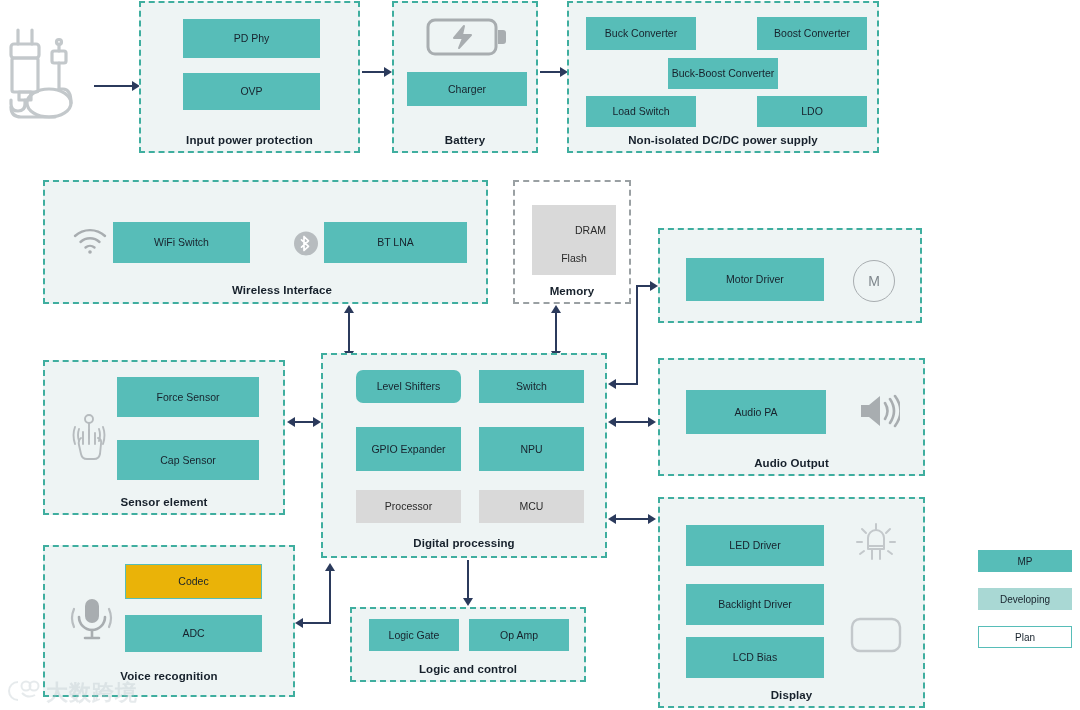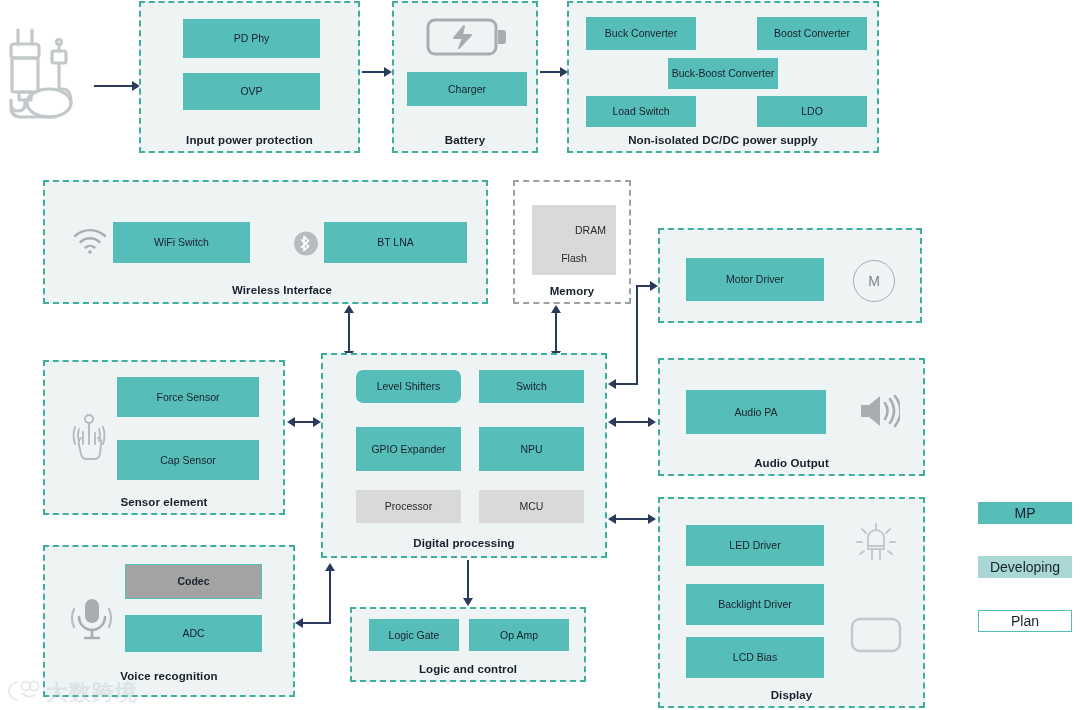--- a/index.html
+++ b/index.html
@@ -10,43 +10,43 @@
   .group{position:absolute;box-sizing:border-box;border:2px dashed #3fae9f;background:#eef4f4;}
   .group.gray{border-color:#9aa0a3;background:#ffffff;}
   .group-title{position:absolute;left:0;right:0;bottom:5px;text-align:center;
                font-size:11.5px;font-weight:bold;color:#16202b;letter-spacing:.1px;}
 
   
   .blk{position:absolute;box-sizing:border-box;display:flex;align-items:center;justify-content:center;
        font-size:10.5px;color:#17222c;text-align:center;line-height:1.15;}
   .blk.mp{background:#57bdb8;}
   .blk.dev{background:#d9d9d9;color:#2a2a2a;}
-  .blk.plan{background:#a3a3a3;border:1.4px solid #57bdb8;font-weight:bold;}
+  .blk.plan{background:#eab308;border:1.4px solid #57bdb8;}
 
   
   .ln{position:absolute;background:#2b3a5c;}
   .lnh{height:1.6px;}
   .lnv{width:1.6px;}
   .arw{position:absolute;width:0;height:0;}
   .arw.r{border-top:5px solid transparent;border-bottom:5px solid transparent;border-left:8px solid #2b3a5c;}
   .arw.l{border-top:5px solid transparent;border-bottom:5px solid transparent;border-right:8px solid #2b3a5c;}
   .arw.u{border-left:5px solid transparent;border-right:5px solid transparent;border-bottom:8px solid #2b3a5c;}
   .arw.d{border-left:5px solid transparent;border-right:5px solid transparent;border-top:8px solid #2b3a5c;}
 
   
   .ico{position:absolute;display:block;color:#a8adb0;}
   .ico svg{display:block;}
 
   .circle-m{position:absolute;width:40px;height:40px;border-radius:50%;border:1.5px solid #a8adb0;
             display:flex;align-items:center;justify-content:center;font-size:14px;color:#7e868c;}
 
   
   #legend{position:absolute;right:8px;bottom:46px;width:94px;}
-  .lg{box-sizing:border-box;height:22px;margin-bottom:32px;display:flex;align-items:center;justify-content:center;
-      font-size:14px;color:#17222c;}
+  .lg{box-sizing:border-box;height:22px;margin-bottom:16px;display:flex;align-items:center;justify-content:center;
+      font-size:10px;color:#17222c;}
   .lg.mp{background:#57bdb8;}
   .lg.dev{background:#a9d8d4;}
   .lg.plan{background:#ffffff;border:1.4px solid #57bdb8;}
 
   
   #wm{position:absolute;left:4px;bottom:2px;display:flex;align-items:center;gap:6px;opacity:.35;}
   #wm .wmtxt{font-size:22px;font-weight:bold;color:#b9c5cb;letter-spacing:1px;
              font-family:"DejaVu Sans",sans-serif;}
 </style>
 </head>

